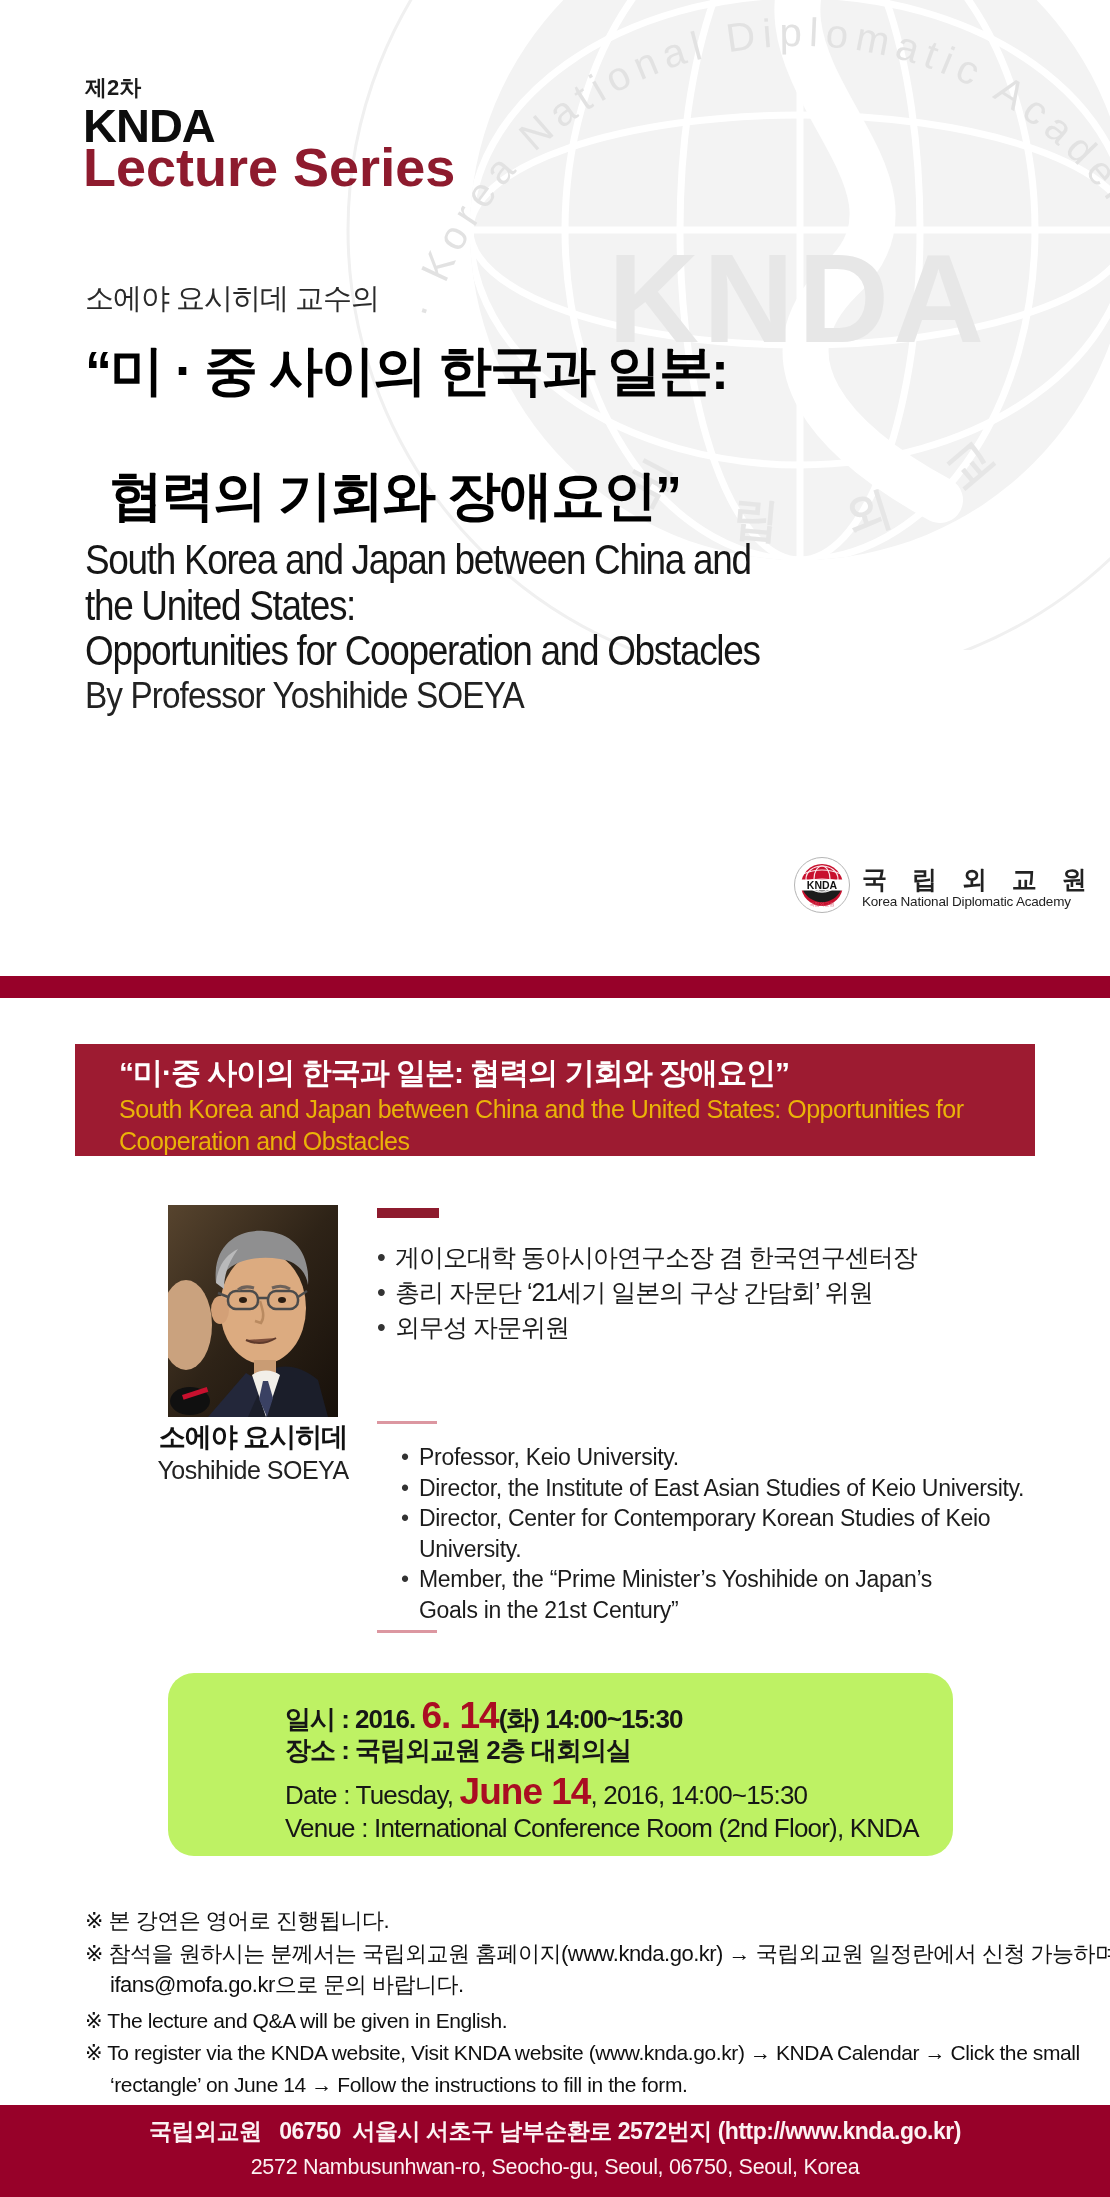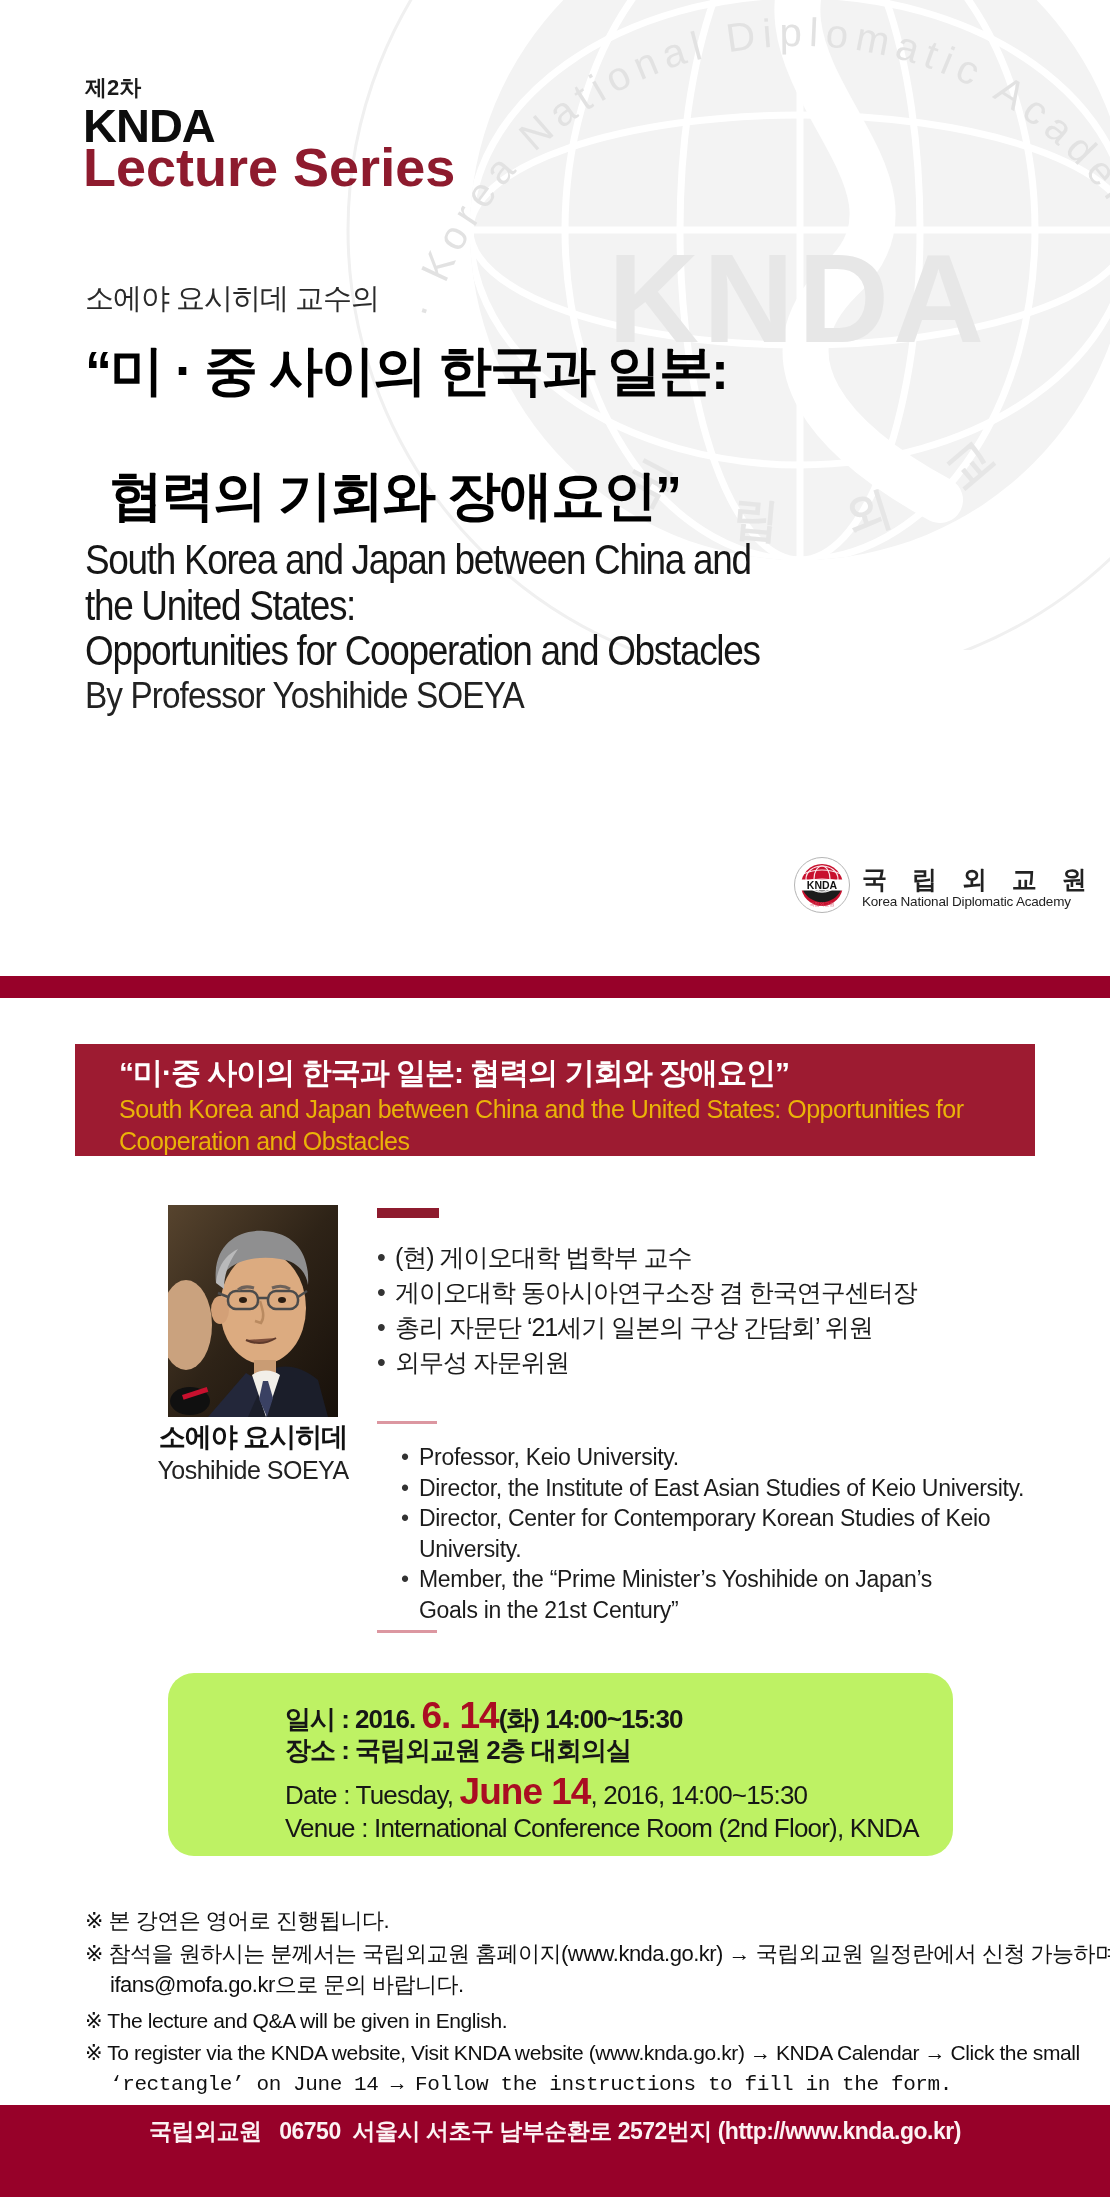--- a/index.html
+++ b/index.html
@@ -45,21 +45,21 @@
   .infobox{left:168px;top:1673px;width:785px;height:183px;background:#bef264;border-radius:26px;}
   .irow{position:absolute;left:117px;white-space:nowrap;color:#161616;}
   .irow.kr{font-weight:bold;font-size:26px;letter-spacing:-1px;}
   .irow.en{font-size:26px;letter-spacing:-0.8px;}
   .ir1{top:24px;} .ir2{top:64px;} .ir3{top:100px;} .ir4{top:142px;}
   .reddate{color:#aa0e22;font-weight:bold;font-size:37px;letter-spacing:-1px;}
   
   .note{left:85px;font-size:22px;color:#101010;white-space:nowrap;letter-spacing:-0.5px;}
   .note.en{font-size:21px;letter-spacing:-0.4px;}
   .nk1{top:1910px;} .nk2{top:1943px;} .nk3{top:1974px;left:110px;}
-  .ne1{top:2010px;} .ne2{top:2042px;} .ne3{top:2074px;left:110px;font-family:Liberation Mono, monospace;}
+  .ne1{top:2010px;} .ne2{top:2042px;} .ne3{top:2074px;left:110px;}
   
   .footer{left:0;top:2105px;width:1110px;height:92px;background:#970129;}
   .footer div{position:absolute;width:1110px;text-align:center;color:#fcf2f3;white-space:pre;}
   .f1{top:15px;font-size:23px;font-weight:bold;letter-spacing:-0.5px;}
   .f2{top:52px;font-size:21.5px;letter-spacing:-0.3px;}
 </style>
 </head>
 <body>
 
 <div id="poster">
@@ -167,21 +167,20 @@
     <path d="M 84,170 L 98,212 L 112,170 C 104,164 92,164 84,170 Z" fill="#f2efe9"></path>
     <path d="M 95,176 L 91,194 L 99,212 L 105,193 L 100,176 Z" fill="#3a4163"></path>
     <ellipse cx="22" cy="196" rx="20" ry="14" fill="#101010"></ellipse>
     <rect x="14" y="186" width="26" height="5" fill="#c8102e" transform="rotate(-18 27 188)"></rect>
   </svg>
   <div class="abs pname-kr">소에야 요시히데</div>
   <div class="abs pname-en">Yoshihide SOEYA</div>
 
   <div class="abs pbar"></div>
   <div class="abs kr-bullets">
-    <div><span class="bdot">•</span><span>(현) 게이오대학 법학부 교수</span></div>
     <div><span class="bdot">•</span><span>게이오대학 동아시아연구소장 겸 한국연구센터장</span></div>
     <div><span class="bdot">•</span><span>총리 자문단 ‘21세기 일본의 구상 간담회’ 위원</span></div>
     <div><span class="bdot">•</span><span>외무성 자문위원</span></div>
   </div>
   <div class="abs divider div1"></div>
   <div class="abs en-bullets">
     <div><span class="bdot">•</span><span>Professor, Keio University.</span></div>
     <div><span class="bdot">•</span><span>Director, the Institute of East Asian Studies of Keio University.</span></div>
     <div><span class="bdot">•</span><span>Director, Center for Contemporary Korean Studies of Keio</span></div>
     <div class="cont">University.</div>
@@ -203,15 +202,16 @@
 
   <div class="abs note nk1">※ 본 강연은 영어로 진행됩니다.</div>
   <div class="abs note nk2">※ 참석을 원하시는 분께서는 국립외교원 홈페이지(www.knda.go.kr) → 국립외교원 일정란에서 신청 가능하며, 자세한 사항은</div>
   <div class="abs note nk3">ifans@mofa.go.kr으로 문의 바랍니다.</div>
   <div class="abs note en ne1">※ The lecture and Q&amp;A will be given in English.</div>
   <div class="abs note en ne2">※ To register via the KNDA website, Visit KNDA website (www.knda.go.kr) → KNDA Calendar → Click the small</div>
   <div class="abs note en ne3">‘rectangle’ on June 14 → Follow the instructions to fill in the form.</div>
 
   <div class="abs footer">
     <div class="f1">국립외교원   06750  서울시 서초구 남부순환로 2572번지 (http://www.knda.go.kr)</div>
+    <div class="f2">2572 Nambusunhwan-ro, Seocho-gu, Seoul, 06750, Seoul, Korea</div>
   </div>
 
 </div>
 
 </body></html>

